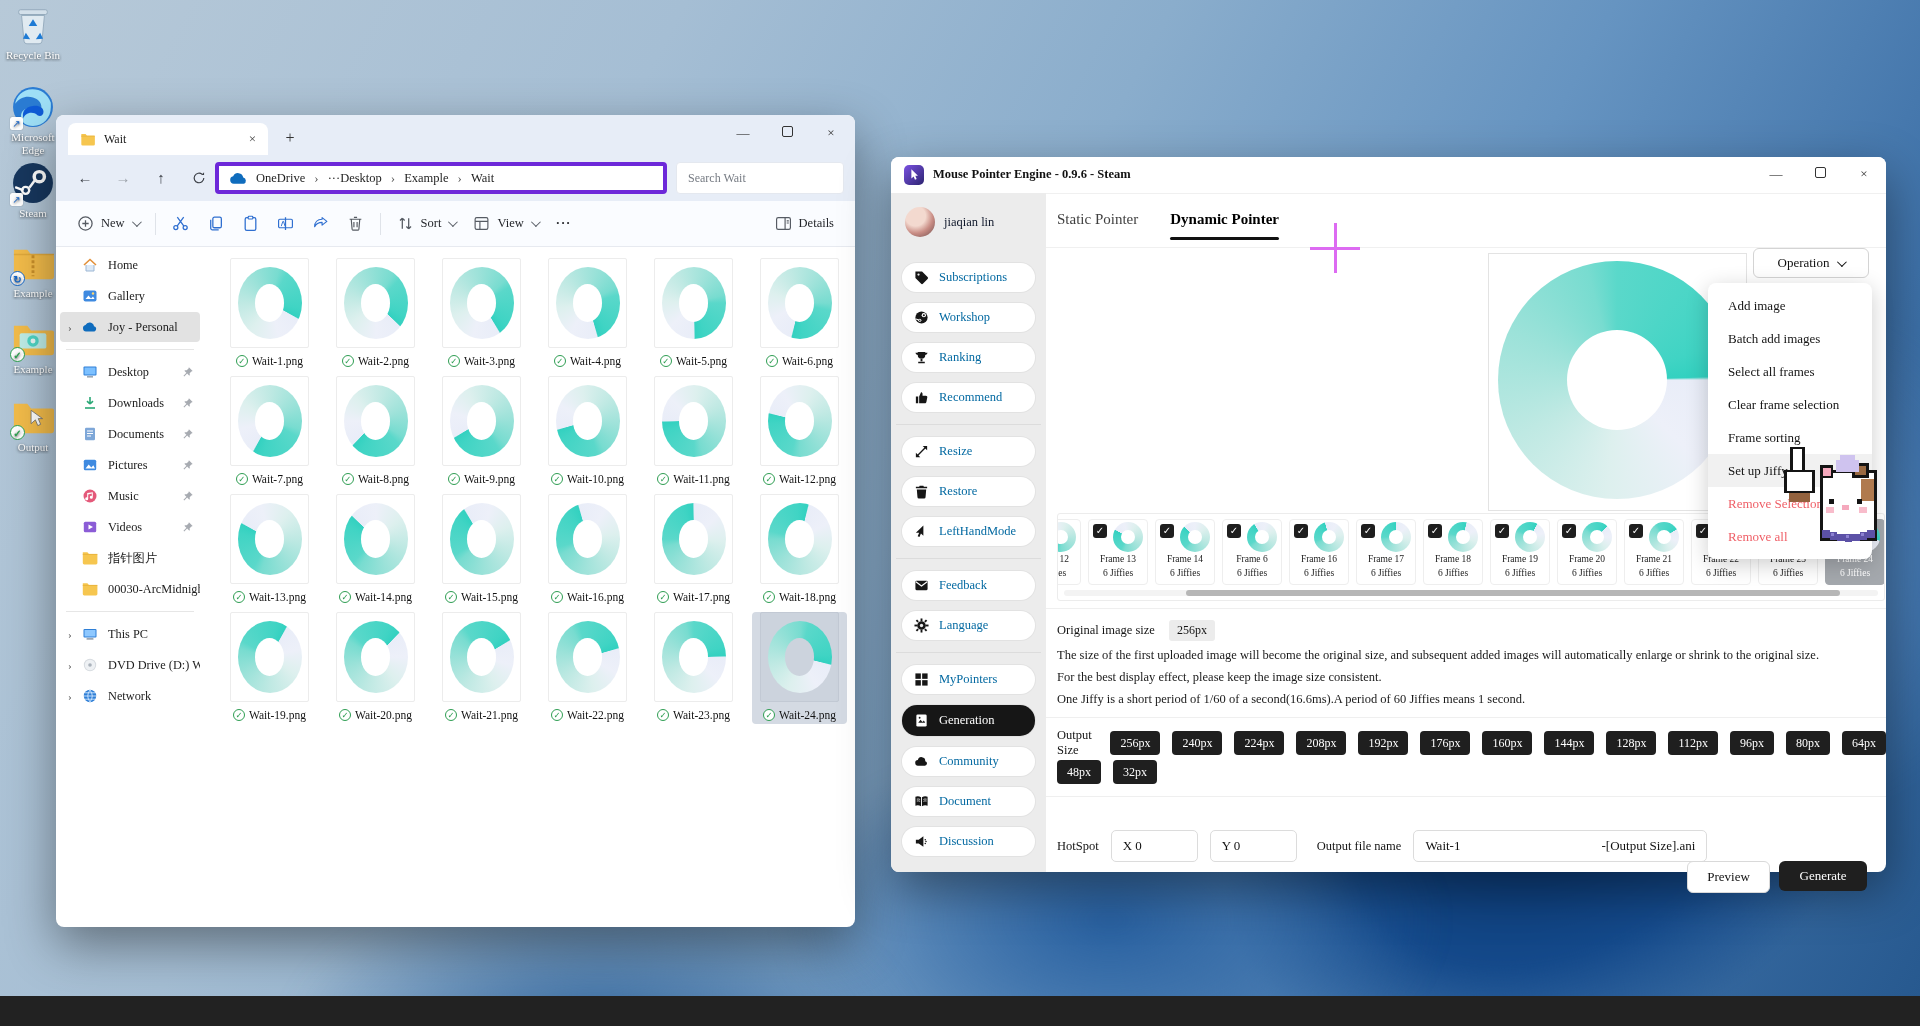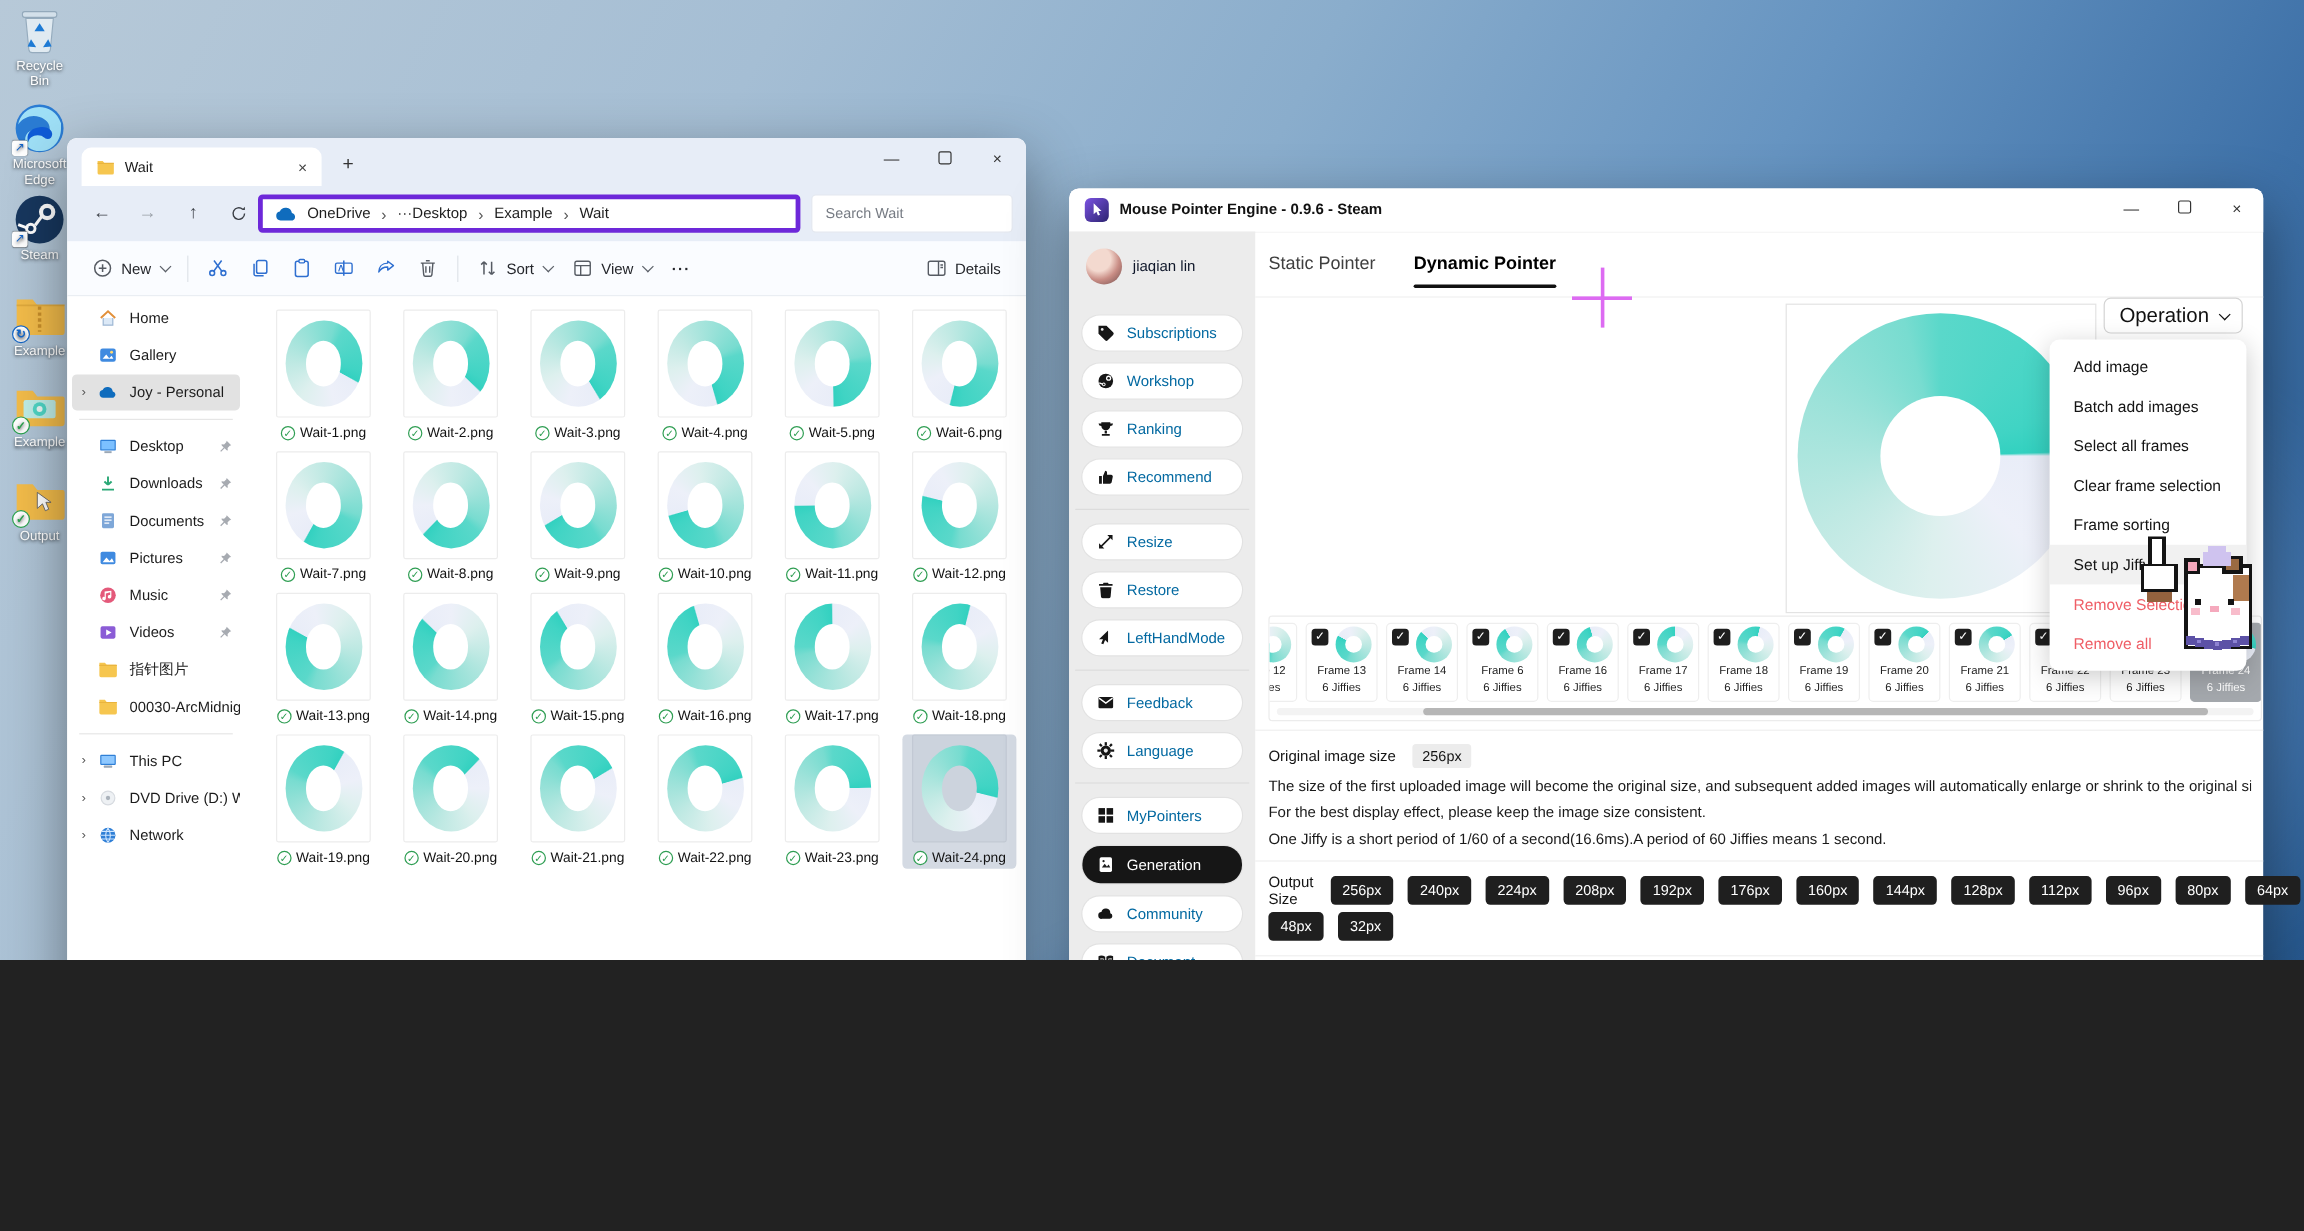--- a/index.html
+++ b/index.html
@@ -1,17 +1,17 @@
 <!DOCTYPE html>
 <html><head>
 <meta charset="utf-8">
 <style>
   html,body{margin:0;padding:0;background:#222}
-  #root{position:relative;width:1920px;height:800px;overflow:hidden;
-    font-family:Liberation Sans, sans-serif;
+  #root{position:relative;width:1920px;height:996px;overflow:hidden;
+    font-family:Liberation Serif, serif;
     background:linear-gradient(118deg,#b7c9d8 0%,#a5bed4 28%,#8aadcc 48%,#6694c1 66%,#3e71a8 84%,#27598f 100%);}
   .petal{position:absolute;pointer-events:none}
   .p1{left:980px;top:520px;width:1050px;height:720px;background:radial-gradient(closest-side at 55% 45%,#0a3a77 0%,#14498a 40%,rgba(20,73,138,0) 70%);transform:rotate(-18deg);filter:blur(6px)}
   .p2{left:620px;top:640px;width:980px;height:560px;background:radial-gradient(closest-side,#275f9f 0%,rgba(39,95,159,0) 68%);filter:blur(10px)}
   .p3{left:1430px;top:180px;width:700px;height:760px;background:radial-gradient(closest-side,#5c8dc4 0%,rgba(92,141,196,0) 70%);filter:blur(18px);opacity:.8}
   .p4{left:150px;top:820px;width:900px;height:420px;background:radial-gradient(closest-side,#35689f 0%,rgba(53,104,159,0) 70%);filter:blur(12px)}
 
   
   .dicon{position:absolute;width:58px;text-align:center;color:#fff;font-size:11px;line-height:13px;text-shadow:0 1px 3px rgba(0,0,0,.8)}
   .dicon .ig{width:42px;height:42px;margin:0 auto 3px;position:relative}
@@ -95,21 +95,21 @@
   .ssep{height:1px;background:#dcdcdc;margin:1px -6px}
   .s-main{position:absolute;left:155px;top:36px;right:0;bottom:0}
   .tabrow{position:absolute;left:11px;top:18px;display:flex;gap:32px;font-size:15px}
   .tab-static{color:#3f3f3f}
   .tab-dyn{color:#000;font-weight:bold;position:relative;padding-bottom:12px}
   .tab-dyn::after{content:"";position:absolute;left:0;right:0;bottom:0;height:3px;background:#111;border-radius:2px}
   .mainline{position:absolute;left:0;top:54px;right:0;height:1px;background:#f0f0f0}
   .pvbox{position:absolute;left:442px;top:60px;width:257px;height:256px;border:1px solid #e3e3e3}
   .pvdonut{position:absolute;left:452px;top:68px;width:238px;height:238px}
   .pvdonut::after{inset:29%}
-  .opbtn{position:absolute;left:707px;top:55px;width:114px;height:28px;border:1px solid #d4d4d4;border-radius:6px;background:#fff;font-size:17px;color:#111;display:flex;align-items:center;justify-content:center;gap:8px}
+  .opbtn{position:absolute;left:707px;top:55px;width:114px;height:28px;border:1px solid #d4d4d4;border-radius:6px;background:#fff;font-size:13px;color:#111;display:flex;align-items:center;justify-content:center;gap:8px}
   .opbtn .cv{border-color:#111}
   .opmenu{position:absolute;left:662px;top:90px;width:164px;background:#fff;border-radius:8px;box-shadow:0 5px 22px rgba(0,0,0,.2);padding:6px 0;z-index:30}
   .mi{height:33px;line-height:33px;padding-left:20px;font-size:13px;color:#141414}
   .mi.hover{background:#f1f1f1}
   .mi.danger{color:#ef5e66}
   .framesbox{position:absolute;left:11px;top:320px;width:828px;height:88px;border:1px solid #ececec;border-radius:3px;overflow:hidden;background:#fff;box-sizing:border-box}
   .frame{position:absolute;top:5px;width:60px;height:66px;background:#fff;border:1px solid #eee;border-radius:4px;box-sizing:border-box;text-align:center}
   .frame.sel{background:#a4a8ad;border-color:#a4a8ad}
   .frame .cb{position:absolute;left:4px;top:4px;width:14px;height:14px;background:#1e1e1e;border-radius:3px;color:#fff;font-size:10px;line-height:14px}
   .frdonut{position:absolute;left:24px;top:2px;width:30px;height:30px}
@@ -1066,20 +1066,30 @@
           <div class="chip">96px</div>
           <div class="chip">80px</div>
           <div class="chip">64px</div>
         </div>
       <div class="sizerow" style="top:567px" id="sizerow2">
           <div class="chip">48px</div>
           <div class="chip">32px</div>
         </div>
       <div class="divln" style="top:603px"></div>
 
+      <div class="hotrow">
+        <span>HotSpot</span>
+        <span class="inp xy">X 0</span>
+        <span class="inp xy">Y 0</span>
+        <span style="margin-left:8px">Output file name</span>
+        <span class="inp fname">
+          <span>Wait-1</span>
+          <span>-[Output Size].ani</span>
+        </span>
+      </div>
 
       <div class="btnrow">
         <div class="pbtn">Preview</div>
         <div class="gbtn">Generate</div>
       </div>
     </div>
   </div>
 
   <div class="xhair" style="left:1334px;top:223px;width:2.5px;height:50px"></div>
   <div class="xhair" style="left:1310px;top:247px;width:50px;height:2.5px"></div>

